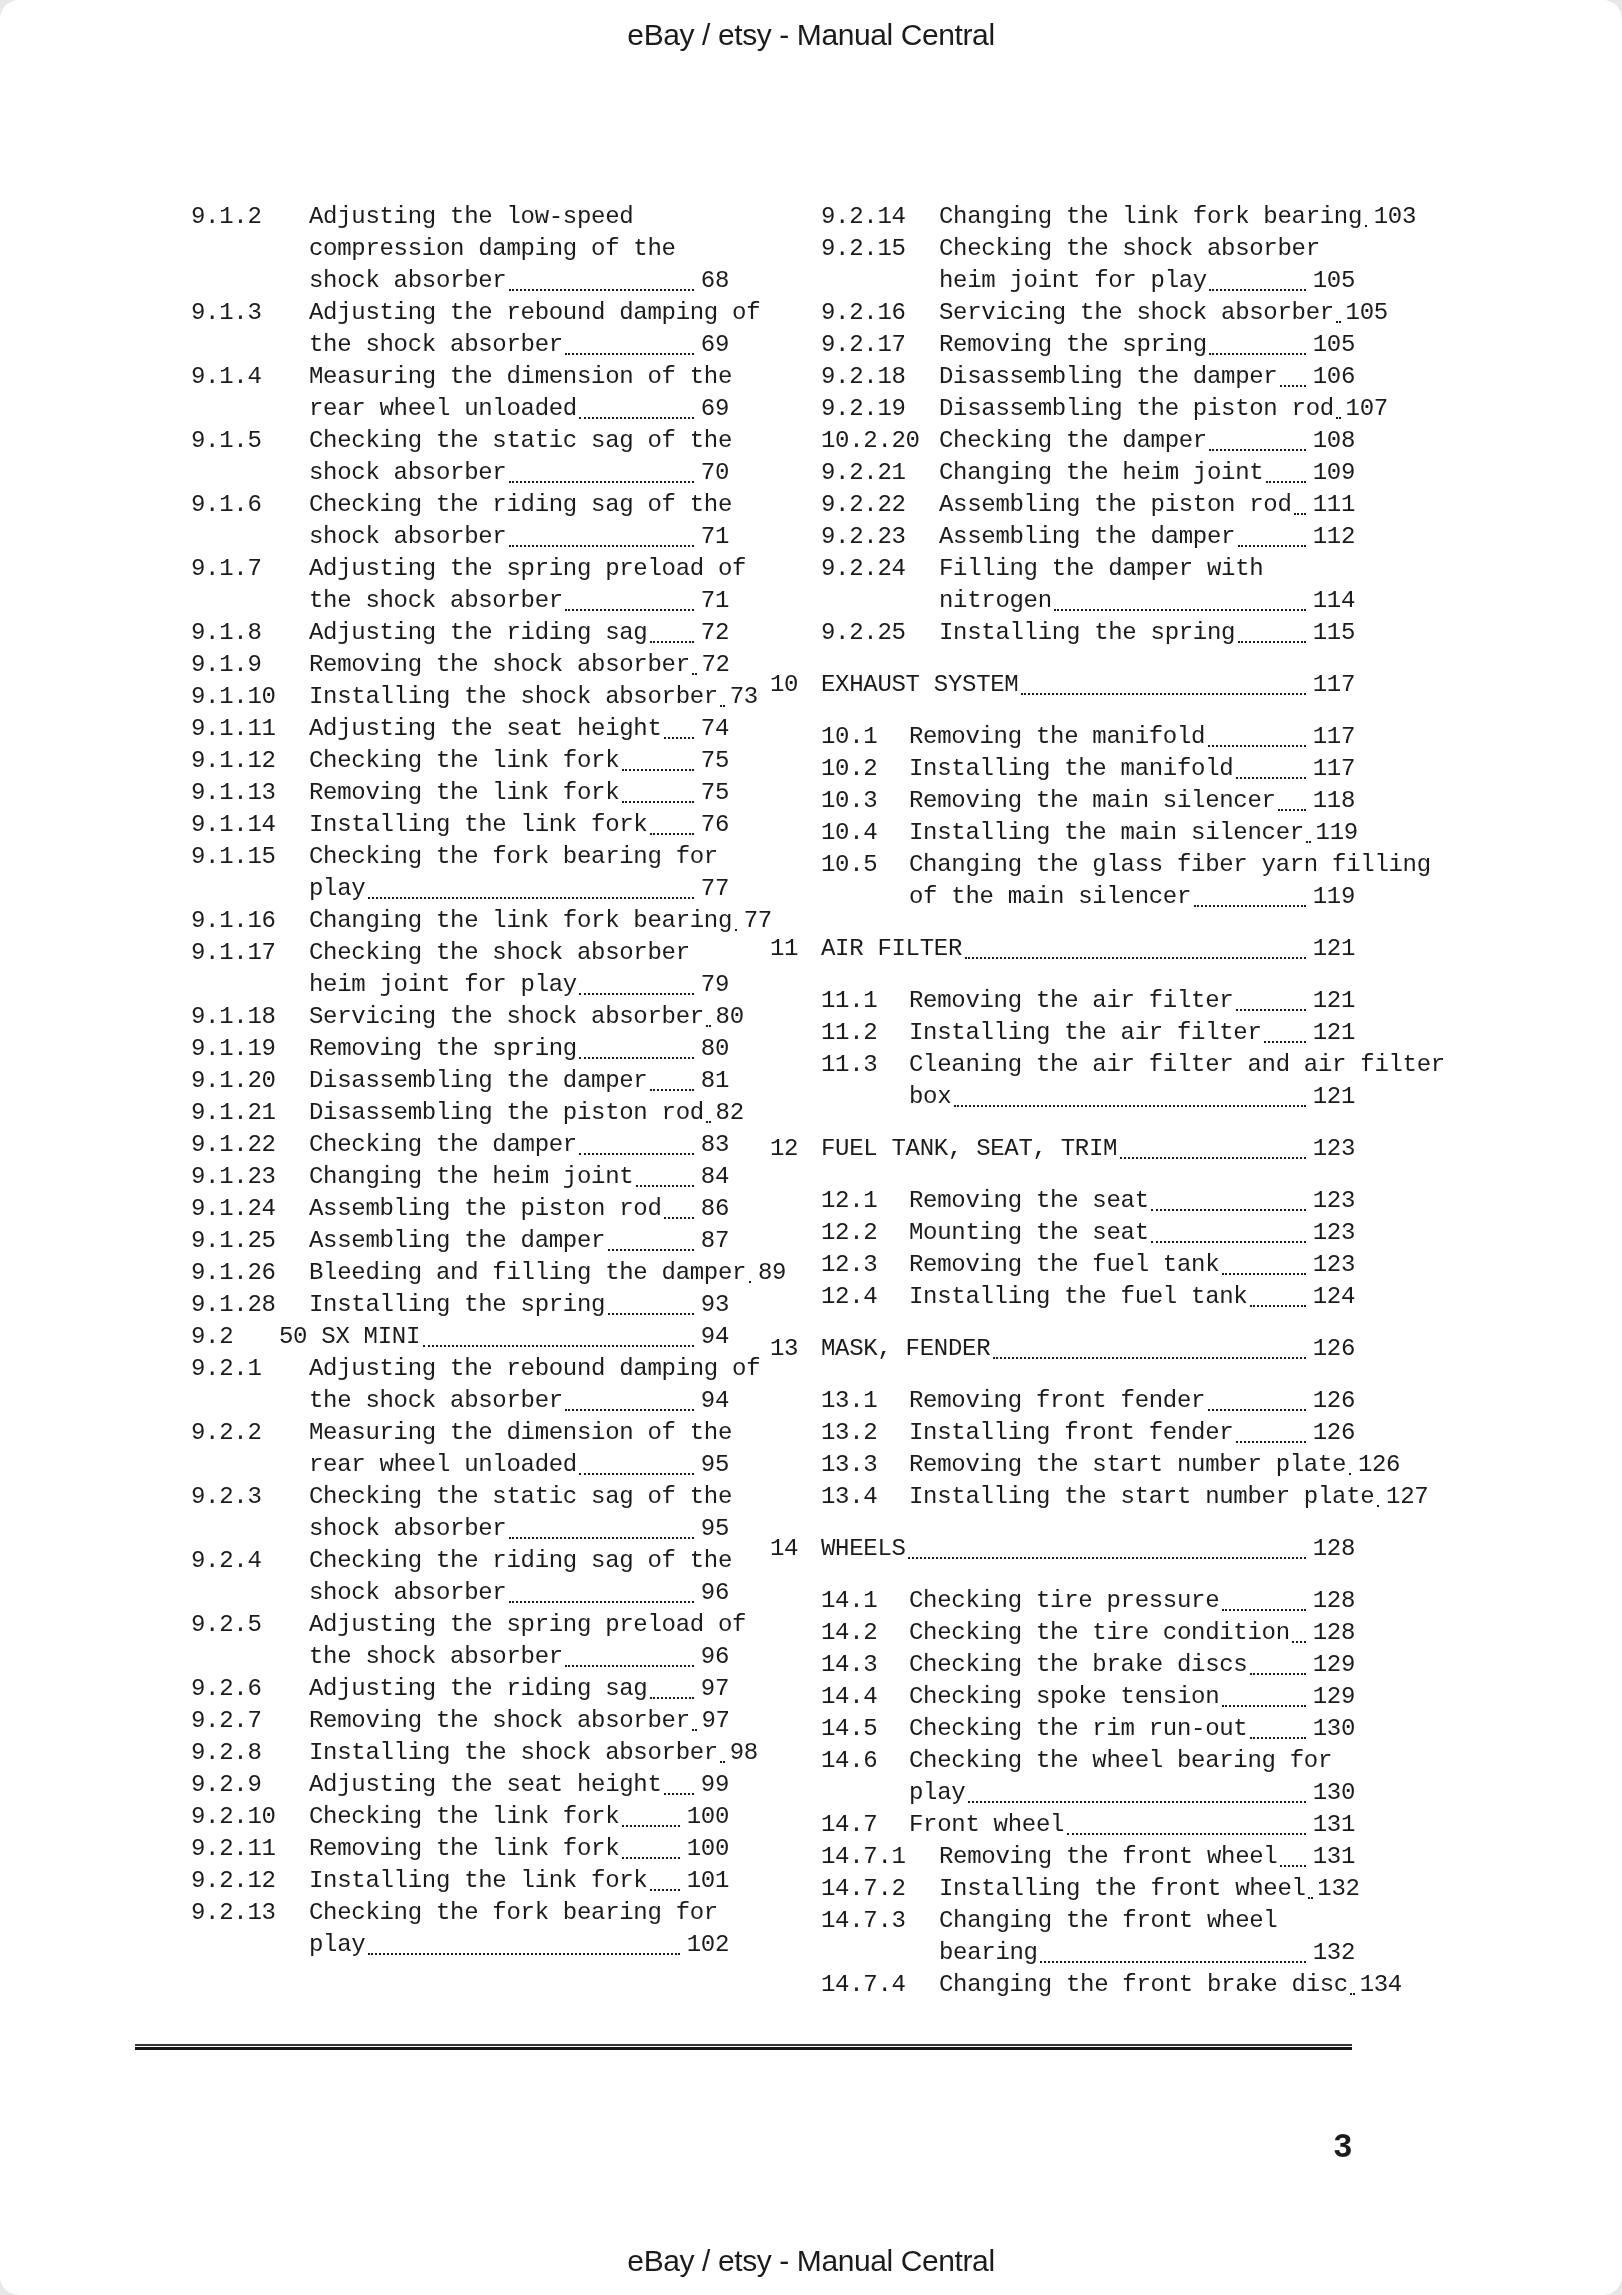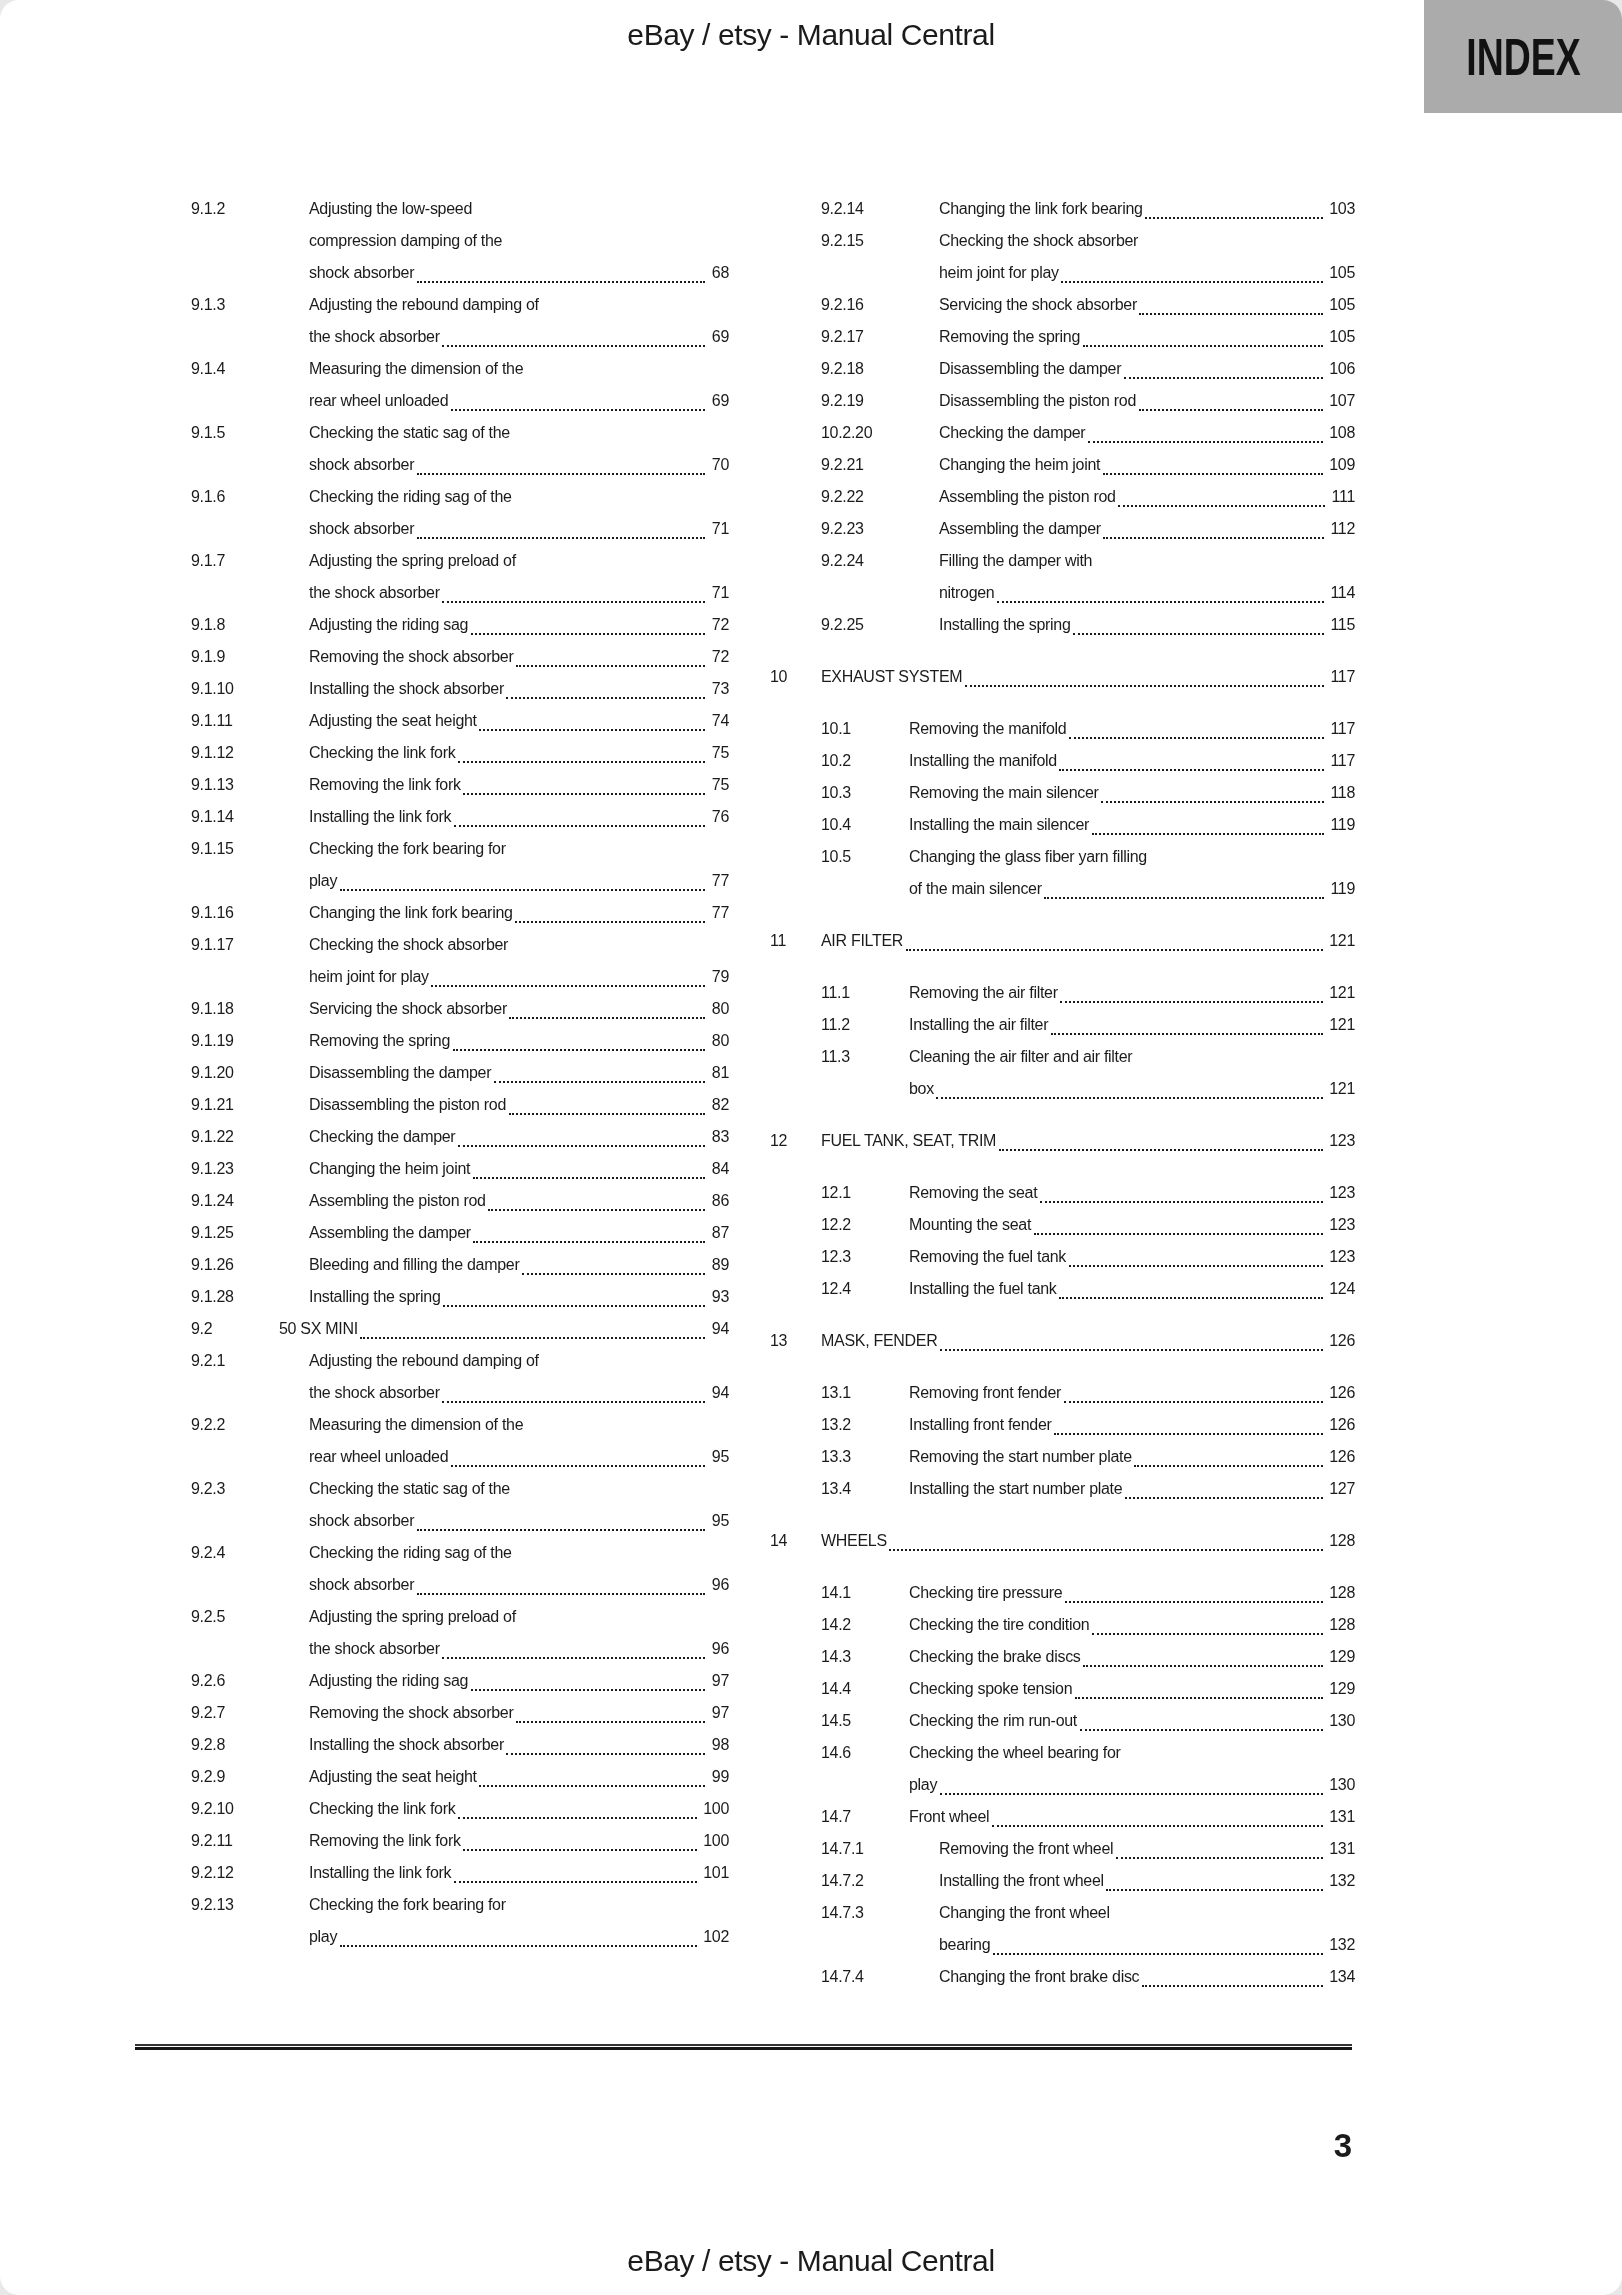--- a/index.html
+++ b/index.html
@@ -14,22 +14,23 @@
   }
   .index-box{
     position:absolute;top:0;left:1424px;width:198px;height:113px;
     background:#ababab;display:flex;align-items:center;justify-content:center;
   }
   .index-label{
     font-size:52px;font-weight:700;color:#121212;
     transform:scaleX(0.72);letter-spacing:0;
   }
   .col{
-    position:absolute;top:193px;font-size:16px;line-height:32px;
+    position:absolute;top:201px;font-size:24px;line-height:32px;
     letter-spacing:-0.3px;
+    font-family:Liberation Mono, monospace;
   }
   .col-left{left:191px;width:538px;}
   .col-right{left:821px;width:534px;}
   .entry{display:flex;}
   .entry .num{flex:0 0 118px;}
   .entry.lvl2 .num{flex:0 0 88px;}
   .entry.lvl1{margin:20px 0;}
   .entry.lvl1 .num{flex:0 0 51px;margin-left:-51px;}
   .body{flex:1;min-width:0;}
   .line{display:block;white-space:nowrap;}
@@ -50,23 +51,20 @@
   .footer-title{
     position:absolute;top:2244px;left:0;width:1622px;text-align:center;
     font-size:30px;letter-spacing:-0.4px;
   }
 </style>
 </head>
 <body>
 
 <div class="page">
   <div class="header-title">eBay / etsy - Manual Central</div>
-  <div class="index-box" style="background: rgb(171, 171, 171);">
-    <span class="index-label">INDEX</span>
-  </div>
 
   <div class="col col-left" id="col-left">
       <div class="entry lvl3">
         <span class="num">9.1.2</span>
         <span class="body">
           <span class="line">Adjusting the low-speed</span>
           <span class="line">compression damping of the</span>
           <span class="line last">
             <span class="t">shock absorber</span>
             <span class="leader"></span>

